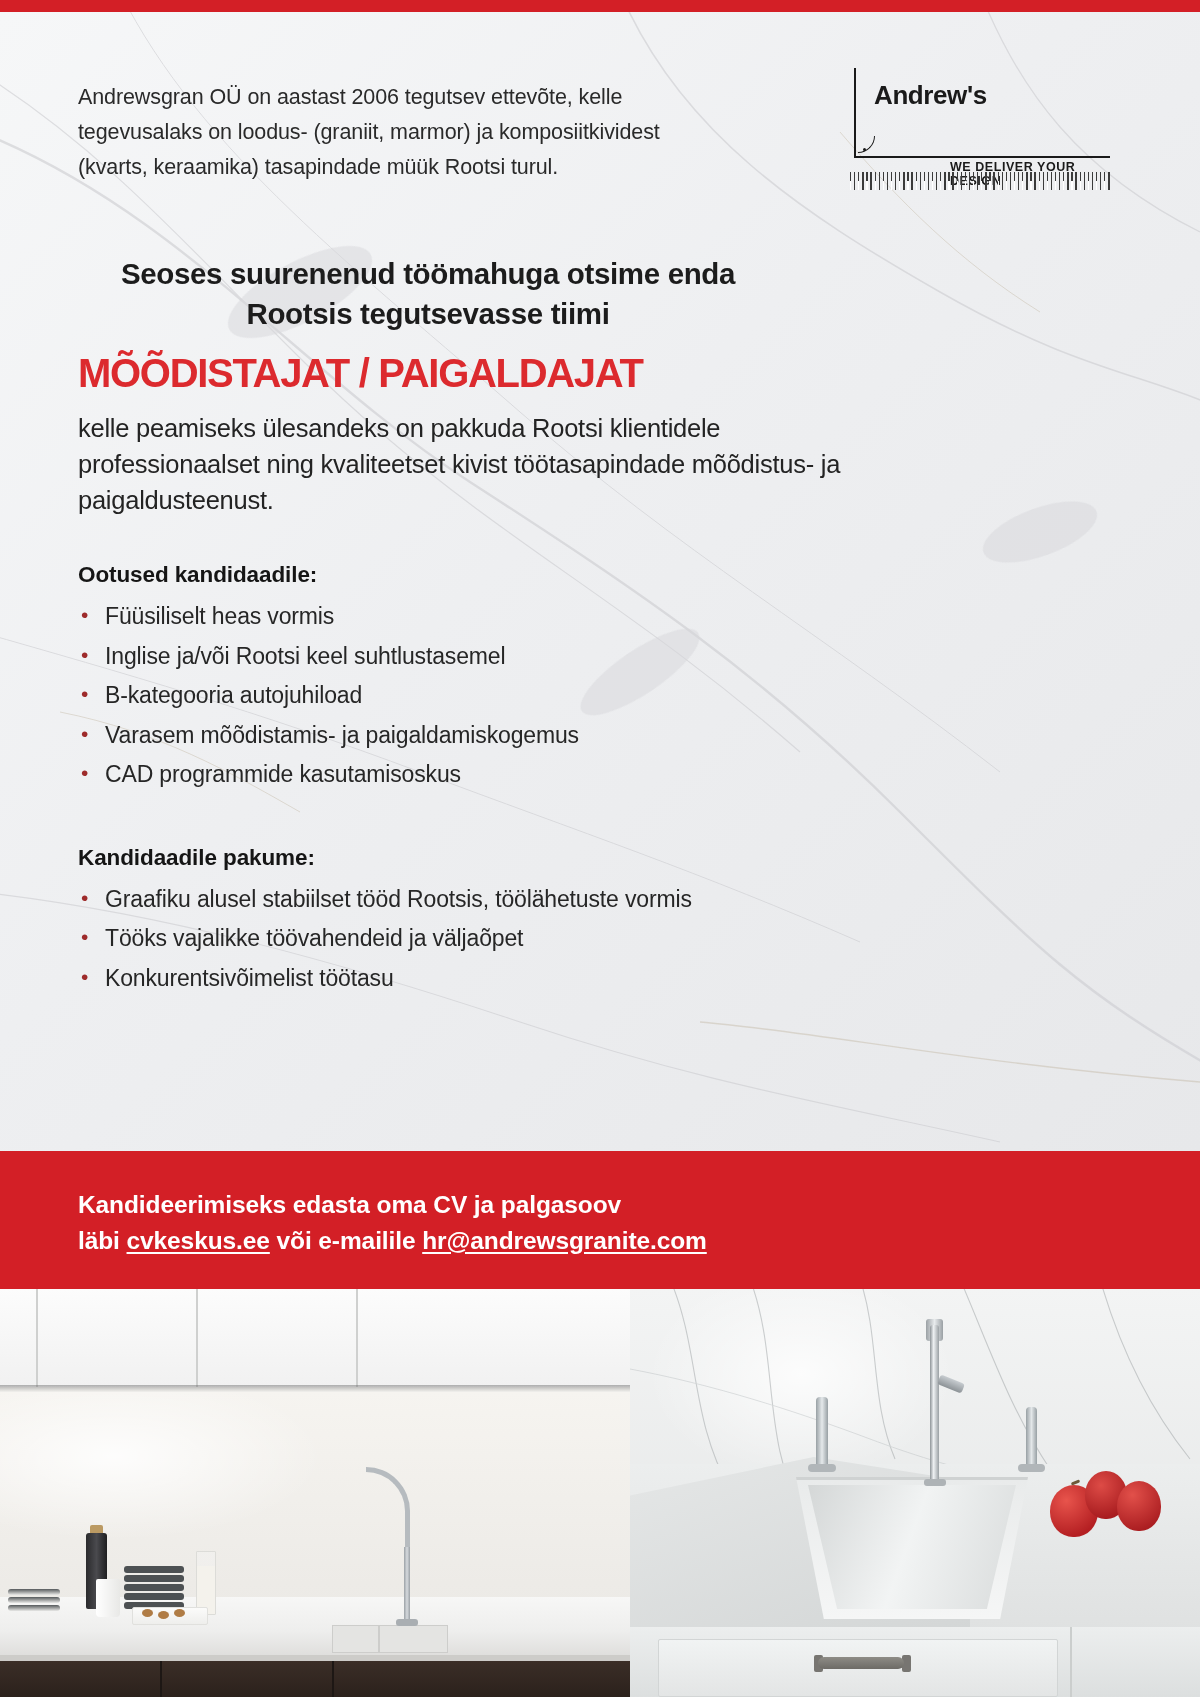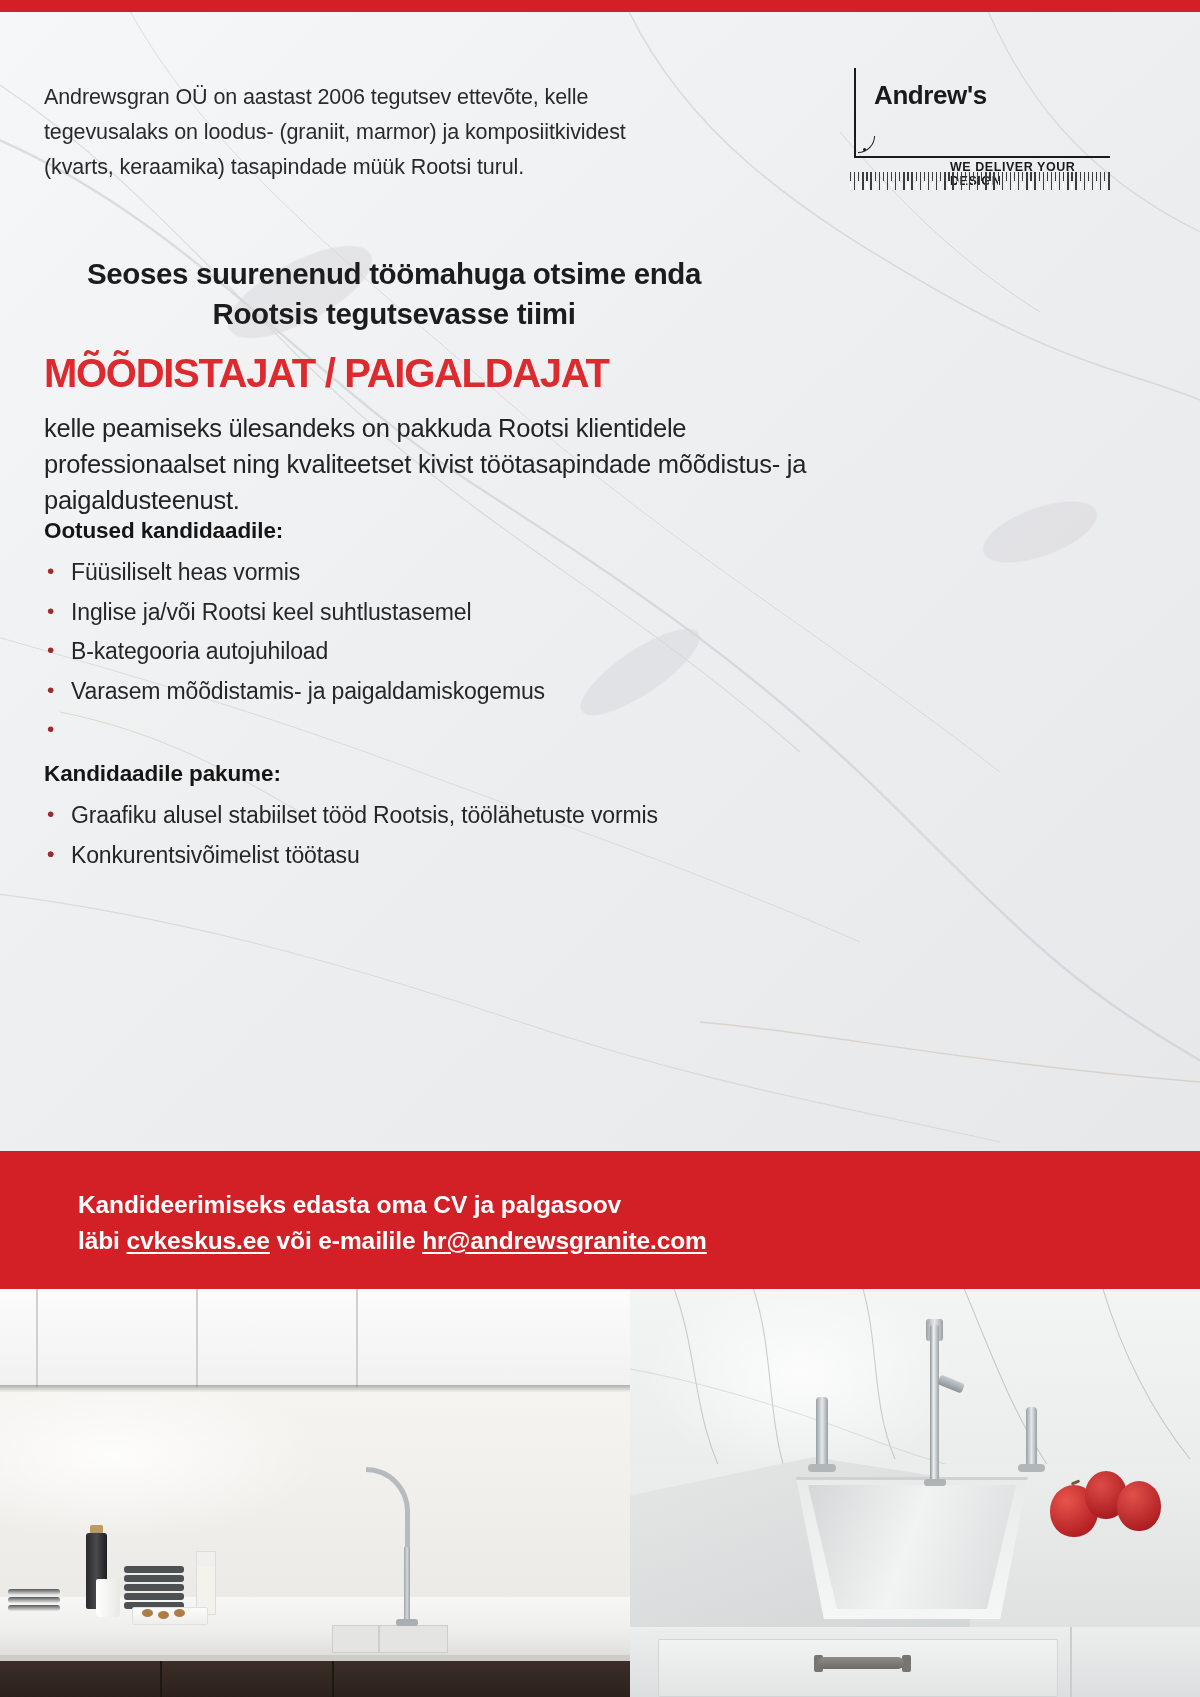--- a/index.html
+++ b/index.html
@@ -20,21 +20,21 @@
   .marble {
     position:absolute; top:12px; left:0; width:1200px; height:1139px;
     background:#eff0f2;
     overflow:hidden;
   }
   .marble-veins { position:absolute; inset:0; }
 
   
   .content {
     position:absolute; top:12px; left:0; width:1200px; height:1139px;
-    padding:68px 78px 0 44px;
+    padding:68px 78px 0 78px;
   }
 
   .intro {
     width:640px;
     font-size:21.5px;
     line-height:1.62;
     color:#2a2a2a;
     letter-spacing:-0.1px;
   }
 
@@ -106,21 +106,21 @@
     white-space:nowrap;
   }
   .sub {
     margin-top:16px;
     width:820px;
     font-size:25.5px; line-height:1.42; color:#232323;
     letter-spacing:-0.25px;
   }
 
   
-  .sec { }
+  .sec { margin-top:44px; }
   .sec.second { margin-top:50px; }
   .sec-head {
     font-size:22.5px; font-weight:bold; color:#151515;
     letter-spacing:-0.1px;
   }
   ul.blist { list-style:none; margin-top:9px; }
   ul.blist li {
     position:relative;
     padding-left:27px;
     font-size:23px; line-height:1.72; color:#262626;
@@ -404,29 +404,29 @@
 
   <div class="sub">kelle peamiseks ülesandeks on pakkuda Rootsi klientidele professionaalset ning kvaliteetset kivist töötasapindade mõõdistus- ja paigaldusteenust.</div>
 
   <div class="sec">
     <div class="sec-head">Ootused kandidaadile:</div>
     <ul class="blist">
       <li><span class="dot">•</span><span>Füüsiliselt heas vormis</span></li>
       <li><span class="dot">•</span><span>Inglise ja/või Rootsi keel suhtlustasemel</span></li>
       <li><span class="dot">•</span><span>B-kategooria autojuhiload</span></li>
       <li><span class="dot">•</span><span>Varasem mõõdistamis- ja paigaldamiskogemus</span></li>
-      <li><span class="dot">•</span></li>
+      <li><span class="dot">•</span><span>CAD programmide kasutamisoskus</span></li>
     </ul>
   </div>
 
   <div class="sec second">
     <div class="sec-head">Kandidaadile pakume:</div>
     <ul class="blist">
       <li><span class="dot">•</span><span>Graafiku alusel stabiilset tööd Rootsis, töölähetuste vormis</span></li>
-      <li><span class="dot">•</span></li>
+      <li><span class="dot">•</span><span>Tööks vajalikke töövahendeid ja väljaõpet</span></li>
       <li><span class="dot">•</span><span>Konkurentsivõimelist töötasu</span></li>
     </ul>
   </div>
 </div>
 
 <div class="logo">
   <div class="logo-frame"></div>
   <div class="logo-frame-h"></div>
   <div class="logo-arc"></div>
   <div class="logo-arc-dot"></div>

